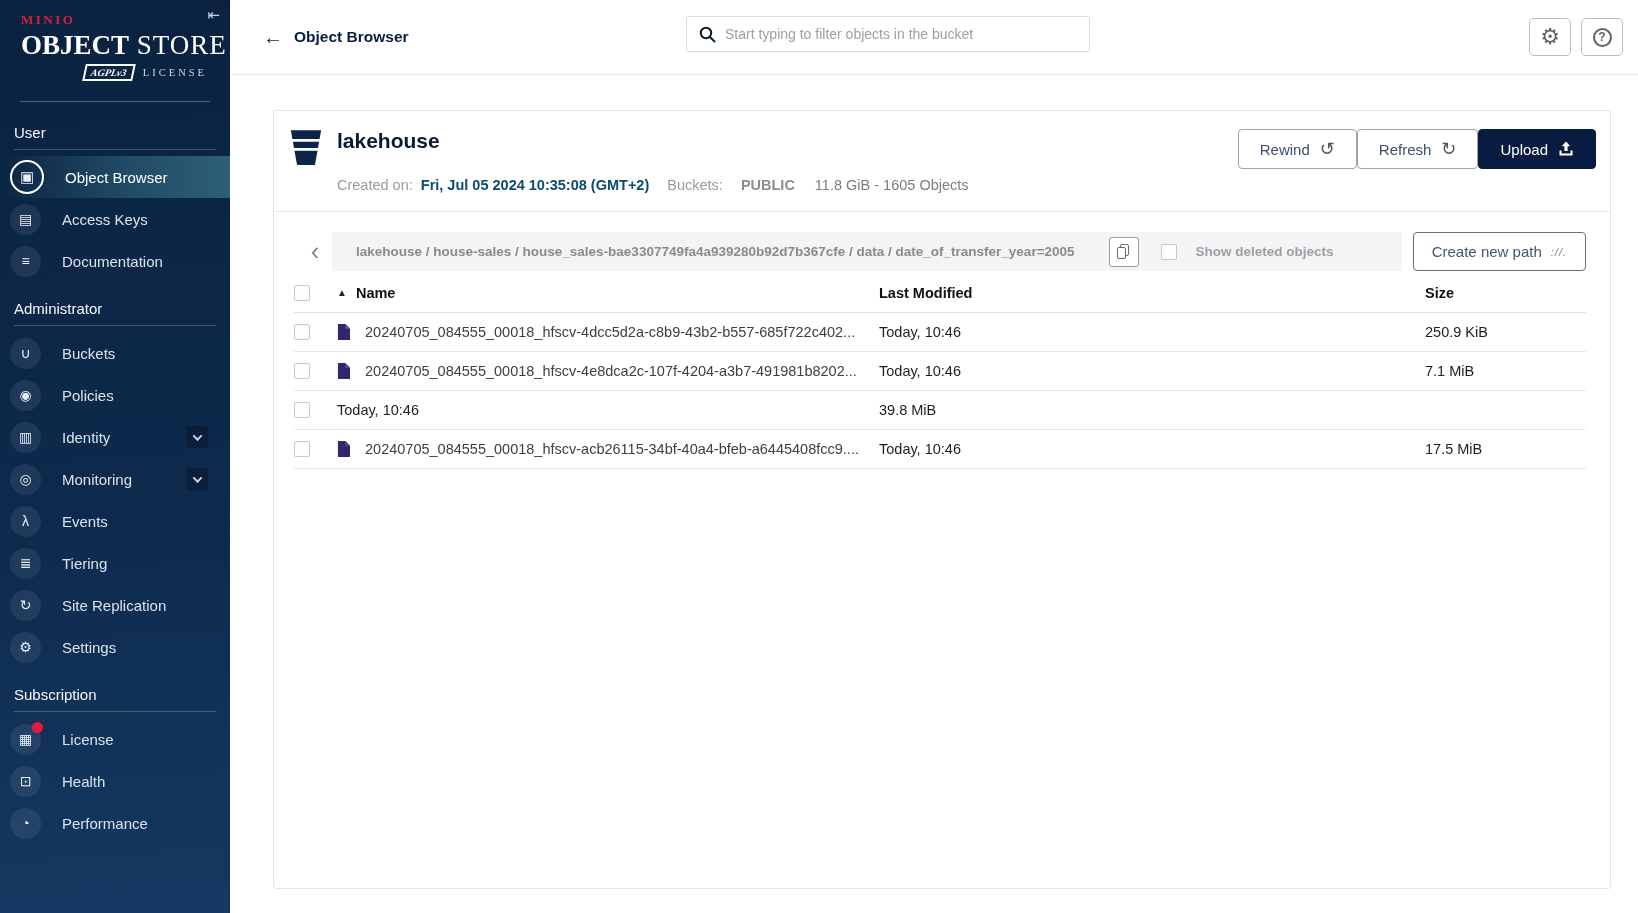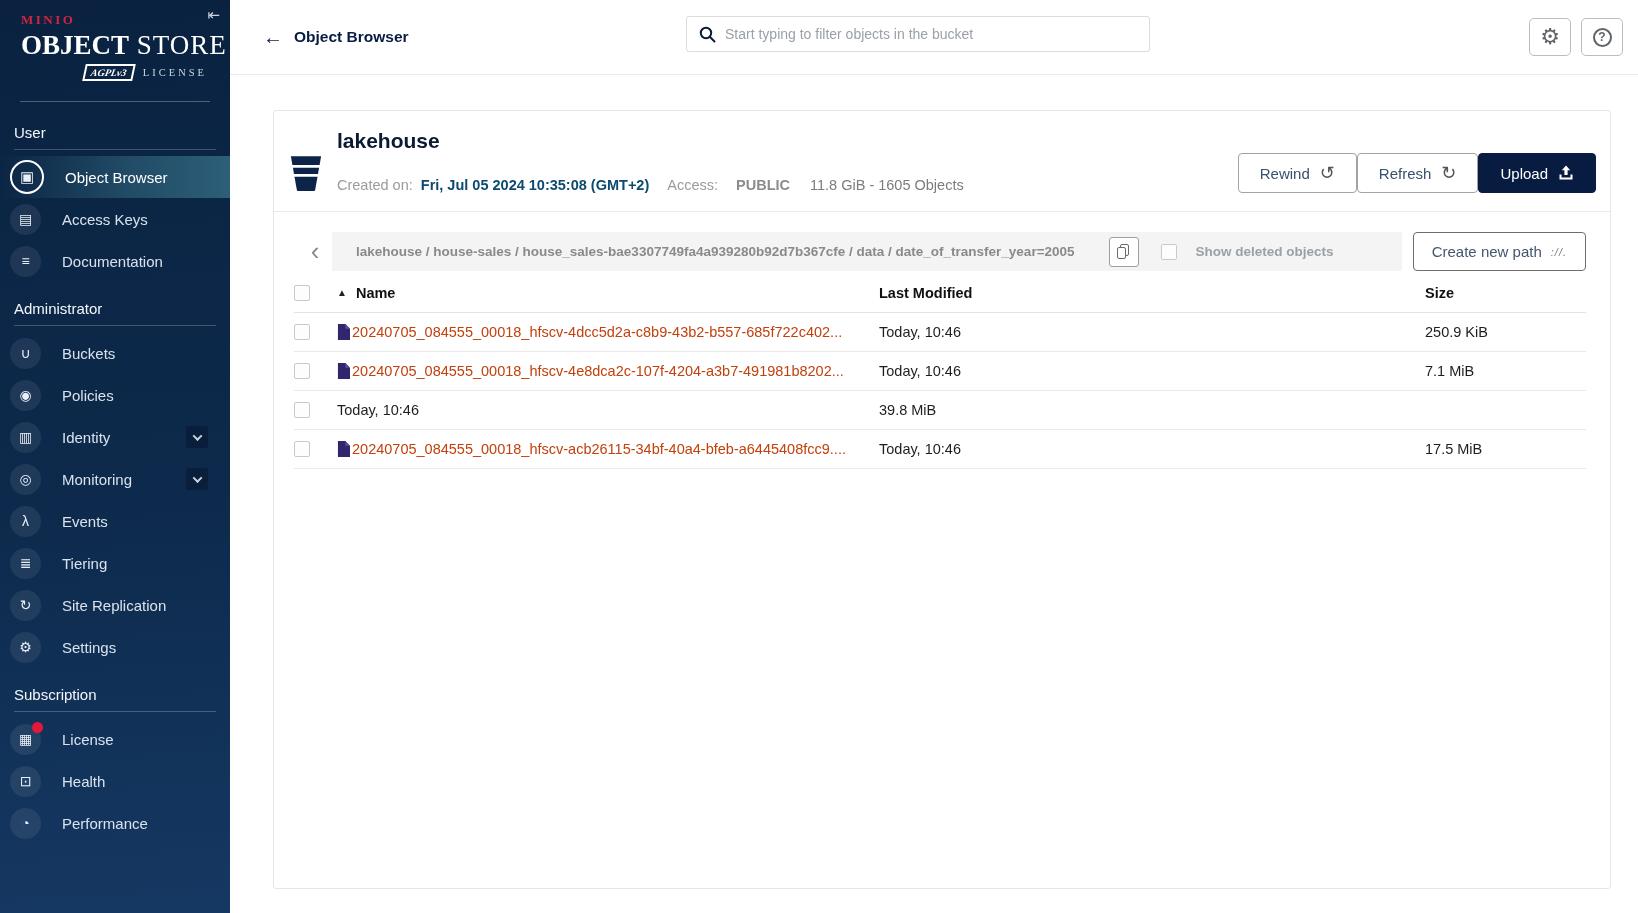--- a/index.html
+++ b/index.html
@@ -37,36 +37,36 @@
   .chev { width:7px; height:7px; border-right:2px solid #c9d2dc; border-bottom:2px solid #c9d2dc;
           transform:rotate(45deg) translate(-1px,-1px); }
   .dot-badge { position:absolute; top:-2px; right:-2px; width:11px; height:11px; border-radius:50%; background:#e3193c; }
 
   
   .main { flex:1; display:flex; flex-direction:column; background:#fff; min-width:0; }
   .topbar { height:75px; border-bottom:1px solid #eaeaea; display:flex; align-items:center;
             padding:0 15px 0 33px; position:relative; flex-shrink:0; }
   .back-arrow { font-size:20px; color:#081c42; margin-right:11px; cursor:pointer; }
   .topbar-title { font-size:15.5px; font-weight:bold; color:#081c42; }
-  .searchbox { position:absolute; left:456px; top:16px; width:464px; height:36px; border:1px solid #dcdcdc;
+  .searchbox { position:absolute; left:456px; top:16px; width:404px; height:36px; border:1px solid #dcdcdc;
                border-radius:3px; display:flex; align-items:center; padding:0 12px; gap:9px; background:#fff; }
   .searchbox input { border:none; outline:none; flex:1; font-size:14px; color:#333;
                      font-family:"Liberation Sans", sans-serif; }
   .searchbox input::placeholder { color:#9aa0a8; }
   .topbar-right { margin-left:auto; display:flex; gap:10px; }
   .iconbtn { width:42px; height:38px; border:1px solid #b9bcc1; border-radius:5px; background:#fff;
              display:flex; align-items:center; justify-content:center; color:#5f6368; cursor:pointer; }
   .gear-glyph { font-size:22px; line-height:1; }
   .qmark { width:19px; height:19px; border:2px solid #5f6368; border-radius:50%; font-size:12px;
            font-weight:bold; display:flex; align-items:center; justify-content:center; }
 
   .content { flex:1; padding:35px 27px 24px 43px; }
   .card { border:1px solid #e6e6e6; border-radius:3px; height:779px; display:flex; flex-direction:column; }
 
-  .card-header { display:flex; align-items:flex-end; padding:18px 14px 18px 16px; gap:15px;
+  .card-header { display:flex; align-items:flex-start; padding:18px 14px 18px 16px; gap:15px;
                  border-bottom:1px solid #eaeaea; }
   .bucket-title { font-size:21px; font-weight:bold; color:#0a1a33; }
   .bucket-meta { margin-top:24px; font-size:14.5px; display:flex; gap:8px; align-items:baseline; white-space:nowrap; }
   .meta-label { color:#9b9b9b; }
   .meta-strong { color:#0c4a6e; font-weight:bold; }
   .meta-access { color:#8c8c8c; font-weight:bold; margin-left:10px; }
   .meta-usage { color:#7c7c7c; margin-left:12px; }
   .hdr-spacer { flex:1; }
   .hdr-btns { display:flex; }
   .btn { height:40px; padding:0 21px; border:1px solid #a3a3a3; border-radius:4px; background:#fff;
@@ -94,21 +94,21 @@
                      background:#fff; color:#44566e; font-size:15px; display:flex; align-items:center; gap:9px;
                      cursor:pointer; font-family:"Liberation Sans", sans-serif; }
   .path-glyph { font-size:11px; color:#777; font-style:italic; letter-spacing:1px; }
 
   .objects-table { margin:2px 24px 0 20px; }
   .trow { display:grid; grid-template-columns:43px 1fr 546px 161px; align-items:center; }
   .thead { height:40px; border-bottom:1px solid #e3e3e3; font-weight:bold; font-size:14.5px; color:#111; }
   .th-name { display:flex; align-items:center; gap:9px; }
   .sort-asc { font-size:10px; color:#222; }
   .tbody-row { height:39px; border-bottom:1px solid #e9e9e9; font-size:14.5px; color:#1e1e1e; cursor:pointer; }
-  .cell-name { display:flex; align-items:center; gap:2px; white-space:nowrap; overflow:hidden; color:#c2410c; }
+  .cell-name { display:flex; align-items:center; gap:15px; white-space:nowrap; overflow:hidden; color:#404040; }
   .file-svg { flex-shrink:0; }
 </style>
 </head>
 <body>
 
 <aside class="sidebar">
   <span class="collapse">⇤</span>
 
   <div class="logo">
     <div class="logo-minio">MINIO</div>
@@ -255,21 +255,21 @@
         <svg width="32" height="38" viewBox="0 0 36 40">
           <path d="M1 0h34l-1.7 10H2.7z" fill="#0b2448"></path>
           <path d="M3.3 13h29.4l-1.2 7H4.5z" fill="#0b2448"></path>
           <path d="M5 23h26l-2.8 15.2c-.1.5-.5.8-1 .8H8.8c-.5 0-.9-.3-1-.8z" fill="#0b2448"></path>
         </svg>
         <div>
           <div class="bucket-title">lakehouse</div>
           <div class="bucket-meta">
             <span class="meta-label">Created on:</span>
             <span class="meta-strong">Fri, Jul 05 2024 10:35:08 (GMT+2)</span>
-            <span class="meta-label" style="margin-left:10px;">Access:</span>
+            <span class="meta-label" style="margin-left:10px;">Buckets:</span>
             <span class="meta-access">PUBLIC</span>
             <span class="meta-usage">11.8 GiB - 1605 Objects</span>
           </div>
         </div>
         <div class="hdr-spacer"></div>
         <div class="hdr-btns">
           <button class="btn">
             <span>Rewind</span>
             <span class="bicon">↺</span>
           </button>

